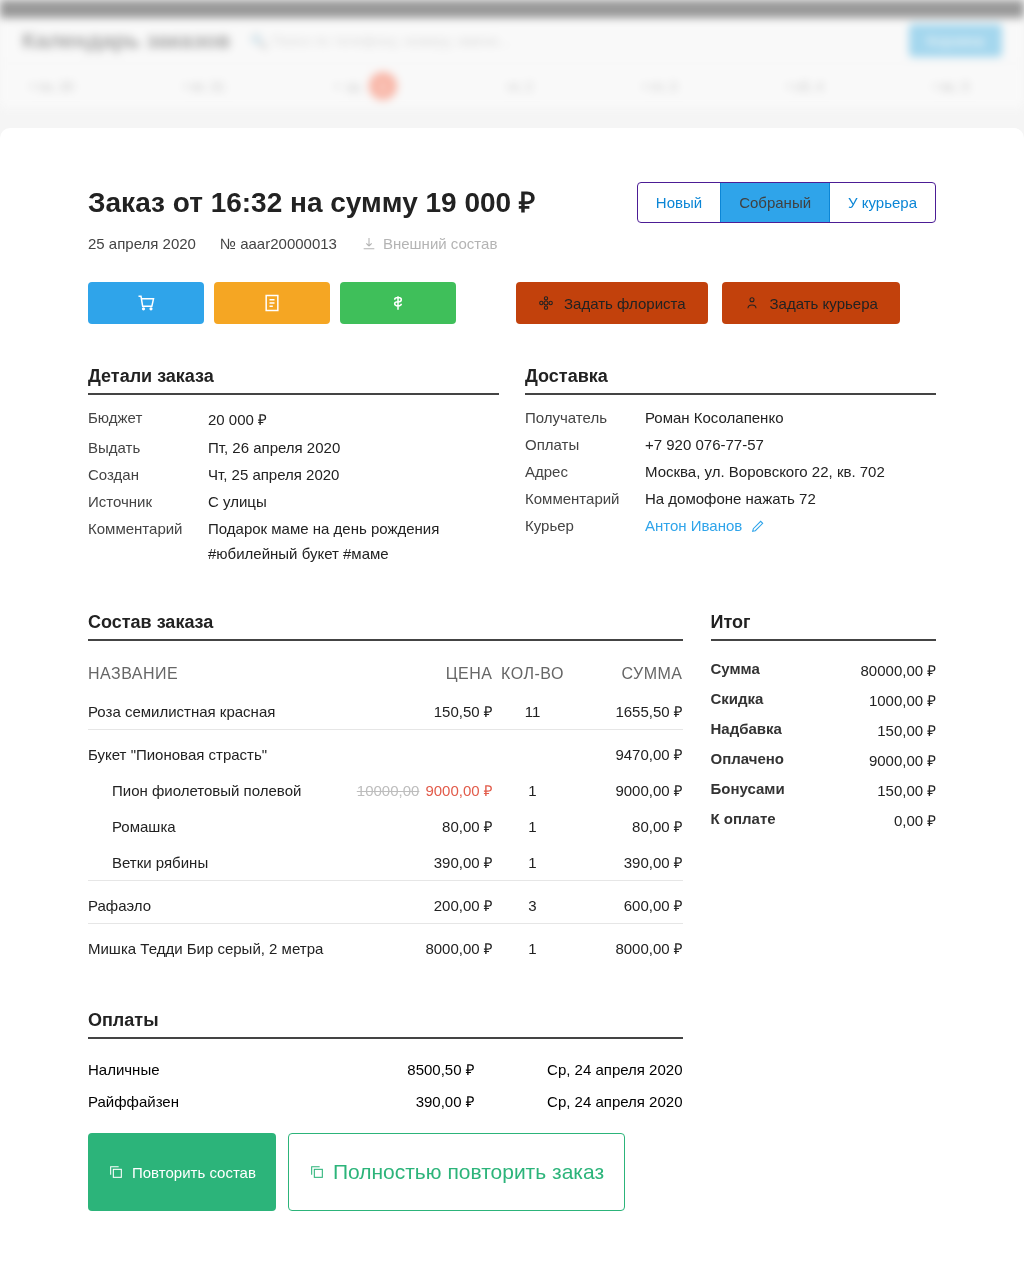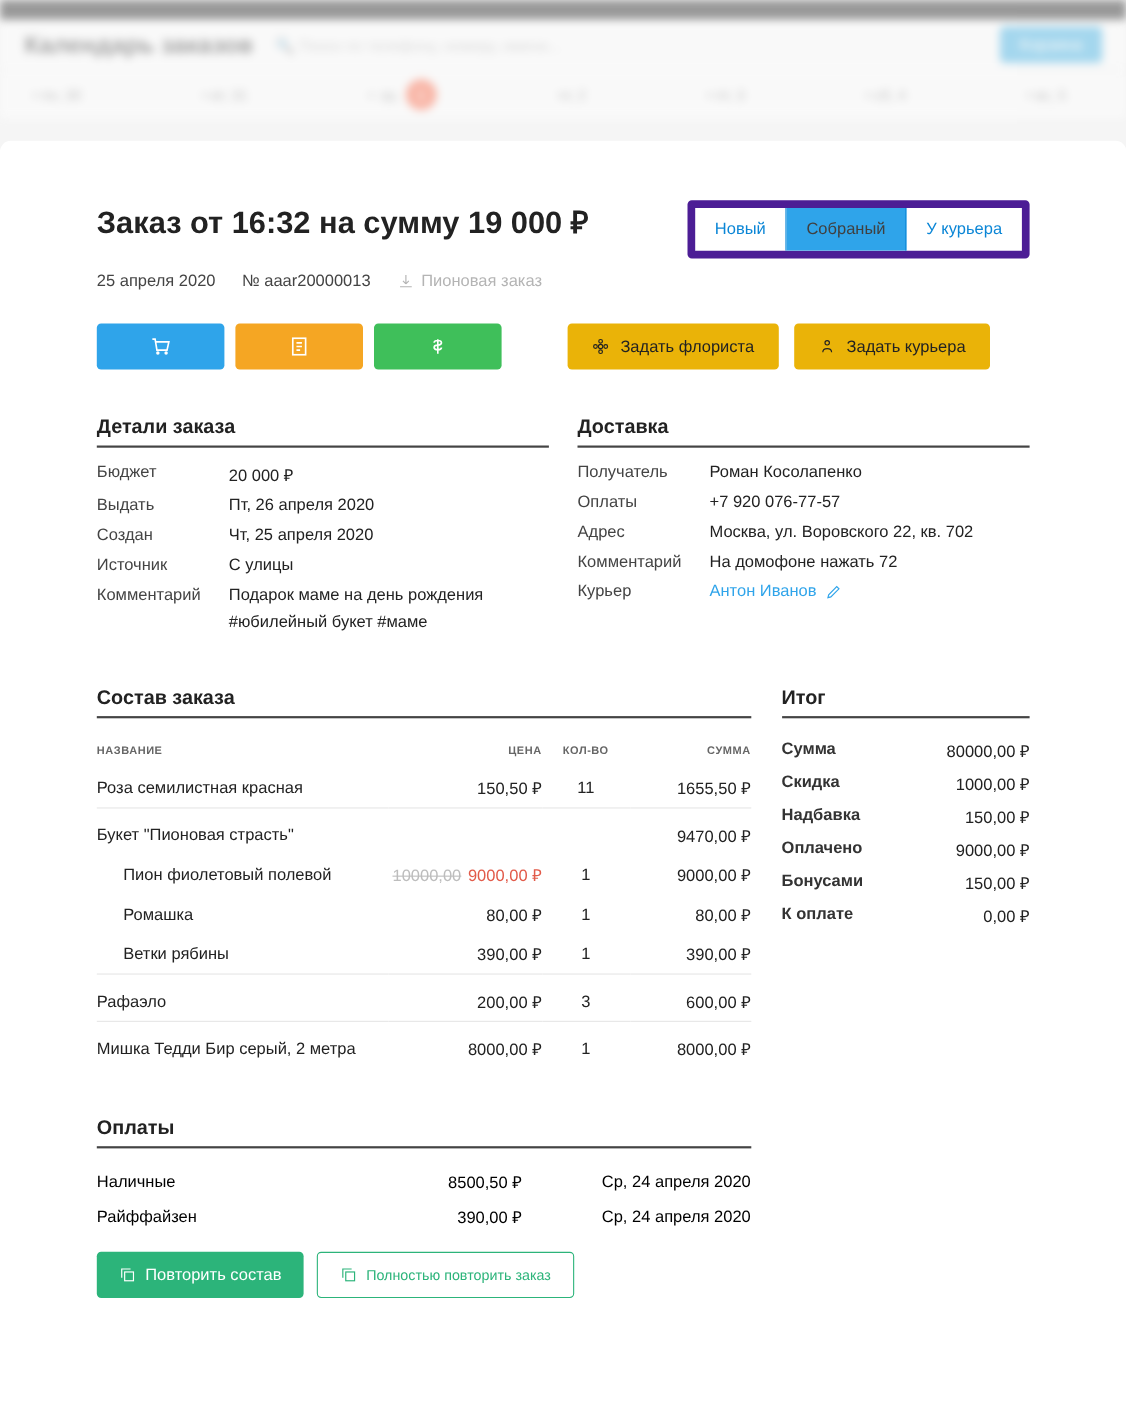--- a/index.html
+++ b/index.html
@@ -14,67 +14,67 @@
 .bg-days{height:45px;background:#fff;display:flex;align-items:center;padding:0 30px;gap:110px;font-size:13px;color:#888;border-top:1px solid #eee}
 .bg-days .act{display:inline-flex;align-items:center;gap:6px}
 .bg-days .dot{width:28px;height:28px;background:#ff6b4a;border-radius:50%;display:inline-flex;align-items:center;justify-content:center;color:#fff;font-size:13px}
 
 .modal{position:absolute;top:128px;left:0;right:0;bottom:0;background:#fff;border-top-left-radius:10px;border-top-right-radius:10px;padding:54px 88px 40px;overflow:auto}
 .head-row{display:flex;align-items:flex-start;justify-content:space-between;margin-bottom:12px}
 h1{font-size:28px;font-weight:700;color:#222}
 .sub{display:flex;gap:24px;font-size:15px;color:#444;margin-bottom:30px}
 .ext{color:#b4b4b4;display:flex;align-items:center;gap:6px}
 
-.seg{display:flex;border:7px solid #4c1d95;border-radius:4px;overflow:hidden;font-size:15px}
+.seg{display:flex;border:1px solid #4c1d95;border-radius:4px;overflow:hidden;font-size:15px}
 .seg span{padding:11px 18px;color:#0b86d6;cursor:pointer;border-right:1px solid #0b86d6}
 .seg span:last-child{border-right:none}
 .seg .on{background:#2fa4ea;color:#404040}
 
 .actions{display:flex;gap:60px;margin-bottom:42px}
 .sq{display:flex;gap:10px}
 .sqbtn{width:116px;height:42px;border-radius:4px;display:flex;align-items:center;justify-content:center;color:#fff;cursor:pointer}
 .blue{background:#2fa4ea}.orange{background:#f5a623}.green{background:#3fbf5a}
 .assign{display:flex;gap:14px}
-.abtn{background:#eab308;border-radius:4px;padding:12px 22px;font-size:15px;color:#222;display:flex;align-items:center;gap:10px;cursor:pointer}
+.abtn{background:#c2410c;border-radius:4px;padding:12px 22px;font-size:15px;color:#222;display:flex;align-items:center;gap:10px;cursor:pointer}
 
 .cols{display:flex;gap:26px;margin-bottom:50px}
 .col{flex:1}
 .sect{font-size:18px;font-weight:700;color:#222;border-bottom:2px solid #444;padding-bottom:6px;margin-bottom:14px}
 .dl{display:grid;grid-template-columns:120px 1fr;row-gap:10px;font-size:15px}
 .dl dt{color:#444}
 .dl dd{color:#222}
 .tag{margin-top:8px}
 .courier{color:#2fa4ea;display:inline-flex;align-items:flex-end;gap:8px}
 
 .items-row{display:flex;gap:28px}
 .items-block{flex:1.45}
 .totals-block{flex:.55}
 table.items{width:100%;border-collapse:collapse;font-size:15px}
-.items th{font-size:10px;letter-spacing:.5px;color:#666;text-align:left;text-transform:uppercase;padding:10px 0;font-weight:700}
+.items th{font-size:16px;letter-spacing:.5px;color:#666;text-align:left;text-transform:uppercase;padding:10px 0;font-weight:400}
 .items th.r,.items td.r{text-align:right}
 .items th.c,.items td.c{text-align:center}
 .items td{padding:8px 0;color:#222}
 .items .sep td{border-top:1px solid #e6e6e6;padding-top:14px}
 .items .sub-item td:first-child{padding-left:24px}
 .old{color:#bdbdbd;text-decoration:line-through;margin-right:6px}
 .new{color:#e25b4a}
 
 .totals{font-size:15px}
 .totals .row{display:flex;justify-content:space-between;padding:5px 0}
 .totals .lbl{color:#333;font-weight:600}
 .totals .val{color:#222}
 
 .pay{margin-top:44px}
 .pay-tbl{width:100%;font-size:15px;border-collapse:collapse}
 .pay-tbl td{padding:6px 0}
 .pay-tbl td.r{text-align:right}
 
 .repeat{margin-top:16px;display:flex;gap:12px}
 .btn-g{background:#2cb47a;color:#fff;padding:12px 20px;border-radius:4px;font-size:15px;display:flex;align-items:center;gap:8px;cursor:pointer}
-.btn-o{border:1px solid #2cb47a;color:#2cb47a;padding:12px 20px;border-radius:4px;font-size:13px;display:flex;align-items:center;gap:8px;cursor:pointer}
+.btn-o{border:1px solid #2cb47a;color:#2cb47a;padding:26px 20px;border-radius:4px;font-size:21px;display:flex;align-items:center;gap:8px;cursor:pointer}
 
 svg{display:block}
 .ico{width:20px;height:20px;stroke:currentColor;stroke-width:1.8;fill:none}
 .ico-s{width:16px;height:16px;stroke:currentColor;stroke-width:1.6;fill:none}
 </style>
 </head>
 <body>
 
 <div class="bg">
   <div class="bg-status"></div>
@@ -105,21 +105,21 @@
     </div>
   </div>
 
   <div class="sub">
     <span>25 апреля 2020</span>
     <span>№ aaar20000013</span>
     <span class="ext">
       <svg class="ico-s" viewBox="0 0 24 24">
           <path d="M12 3v12m0 0l-4-4m4 4l4-4M4 19h16"></path>
         </svg>
-      <span>Пионовая заказ</span>
+      <span>Внешний состав</span>
     </span>
   </div>
 
   <div class="actions">
     <div class="sq">
       <div class="sqbtn blue">
         <svg class="ico" viewBox="0 0 24 24">
             <path d="M3 4h3l2 12h11l2-9H7M9 20a1 1 0 100-2 1 1 0 000 2zm9 0a1 1 0 100-2 1 1 0 000 2z"></path>
           </svg>
       </div>

